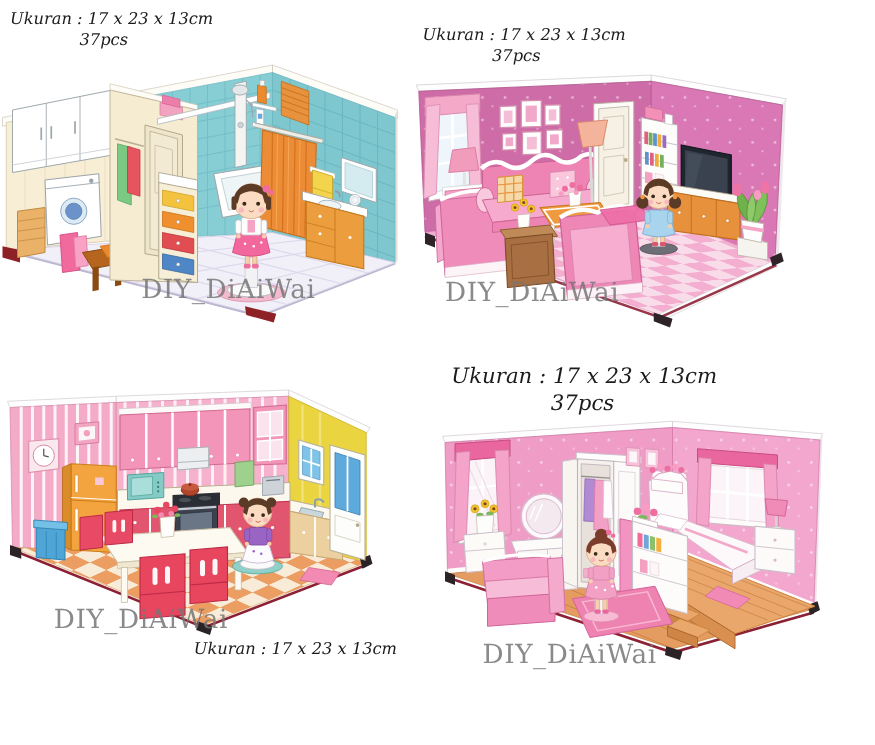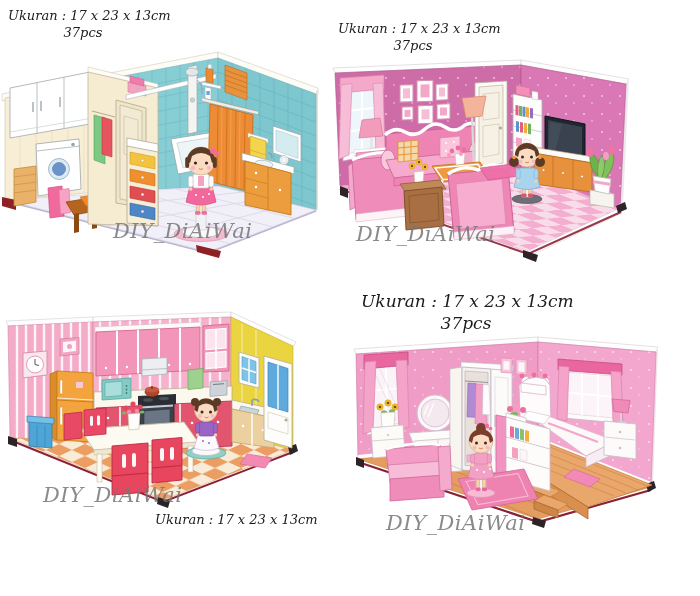--- a/index.html
+++ b/index.html
@@ -2,21 +2,21 @@
 <html><head>
 <meta charset="utf-8">
 <style>
   html,body{margin:0;padding:0;background:#fff;}
   .canvas{position:relative;width:700px;height:596px;background:#ffffff;overflow:hidden;
           font-family:"DejaVu Serif","Liberation Serif",serif;}
   .label{position:absolute;font-style:italic;color:#1b1b1b;text-align:center;line-height:1.32;}
   .label .l1,.label .l2{display:block;white-space:nowrap;}
   .label-sm{font-size:13px;}
   .label-lg{font-size:17px;}
-  .wm{position:absolute;font-style:italic;font-size:21px;color:rgba(118,118,118,0.85);
+  .wm{position:absolute;font-size:21px;color:rgba(118,118,118,0.85);
       white-space:nowrap;letter-spacing:0.5px;}
   figure.product{position:absolute;margin:0;padding:0;}
   figure.product svg{display:block;width:100%;height:100%;}
 </style>
 </head>
 <body>
 
 <div class="canvas">
 
   <div class="label label-sm" style="left:8px;top:7px;width:150px">

